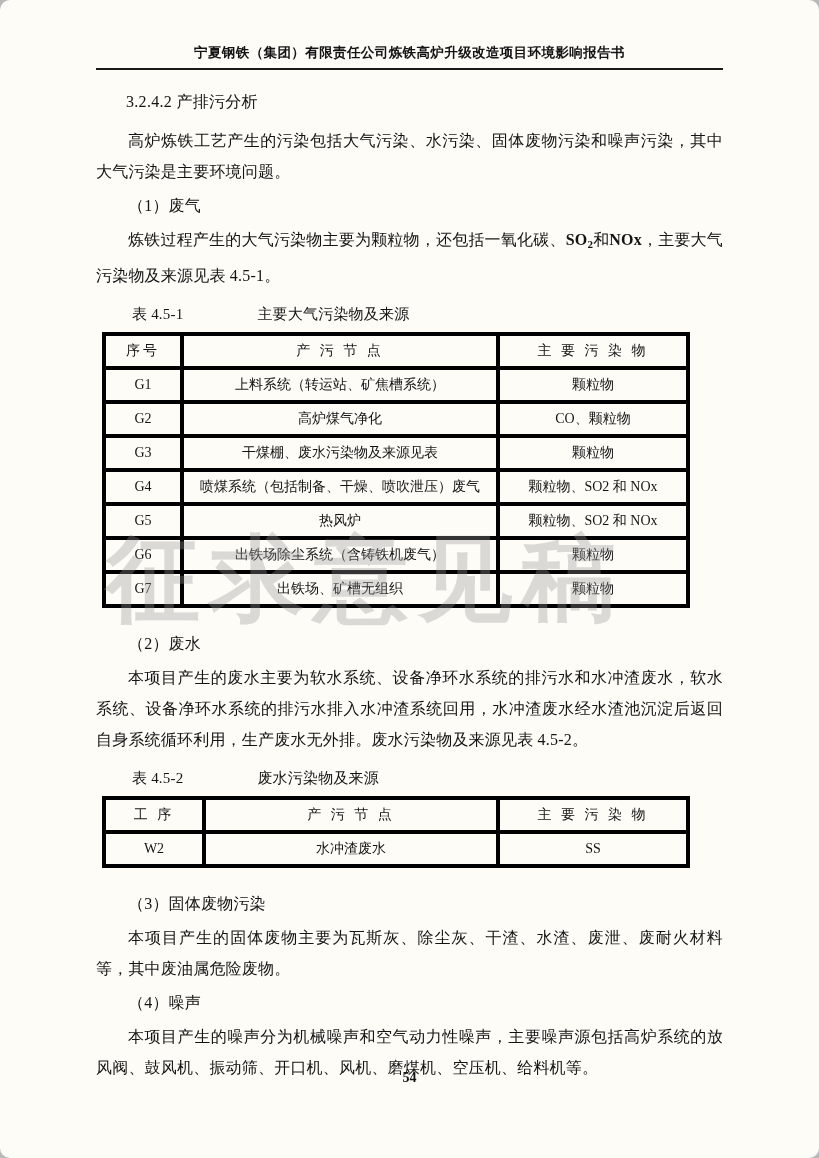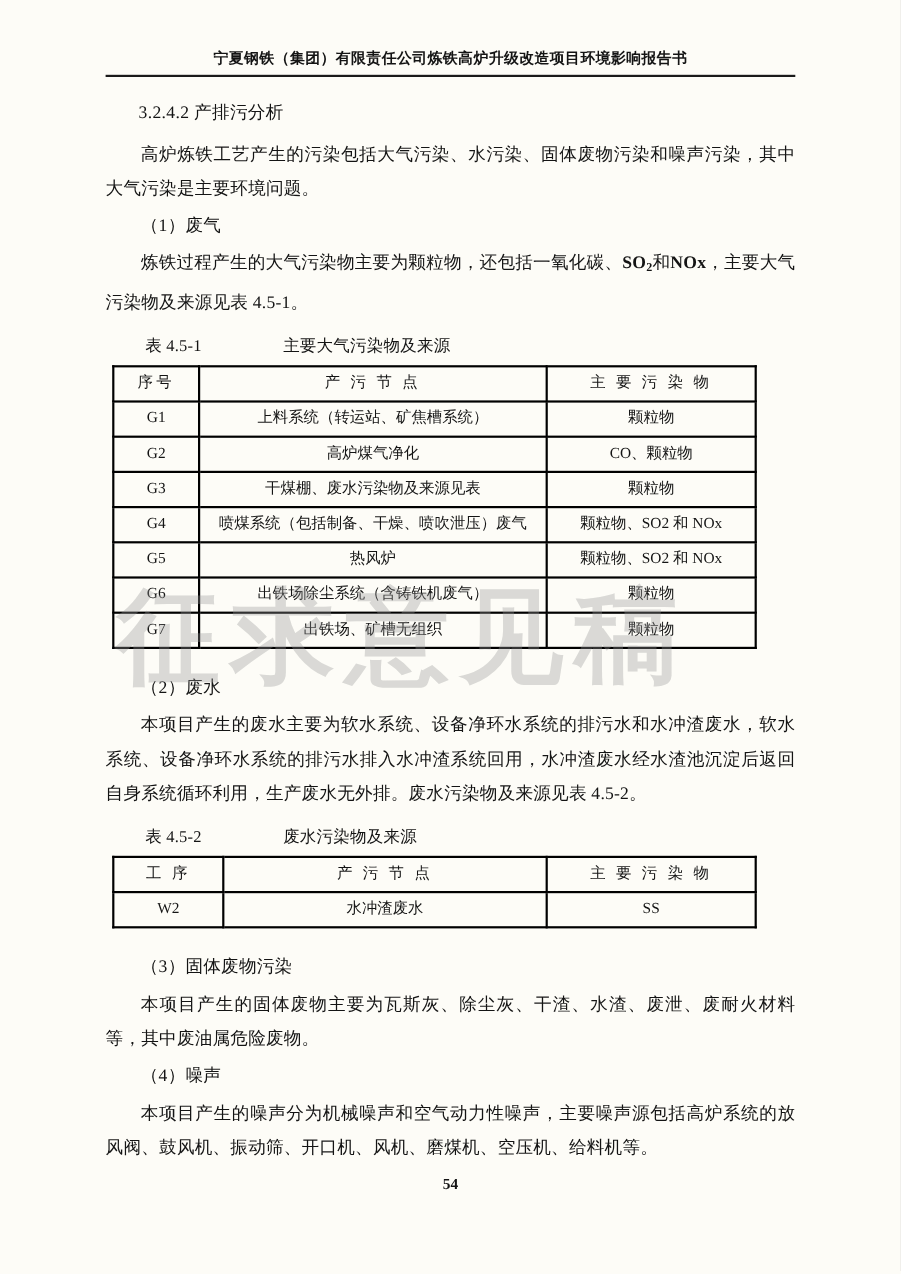--- a/index.html
+++ b/index.html
@@ -9,20 +9,21 @@
   }
   .page {
     position: relative;
     width: 819px;
     height: 1158px;
     background: #fdfcf7;
     overflow: hidden;
     font-family: "Liberation Serif", "DejaVu Serif", serif;
     color: #141414;
     box-sizing: border-box;
+    border-radius: 10px;
   }
   .page-inner {
     position: absolute;
     left: 96px;
     top: 44px;
     width: 627px;
   }
   
   .doc-header {
     text-align: center;
@@ -73,21 +74,21 @@
     font-weight: normal;
   }
   
   table.doc {
     border-collapse: collapse;
     width: 584px;
     margin: 0 0 0 6px;
     table-layout: fixed;
   }
   table.doc td, table.doc th {
-    border: 2px solid #000000;
+    border: 4px solid #000000;
     font-size: 14px;
     text-align: center;
     padding: 5px 2px;
     line-height: 20px;
     font-weight: normal;
   }
   table.doc thead td {
     letter-spacing: 3px;
   }
   table.doc .c1 { width: 78px; }

